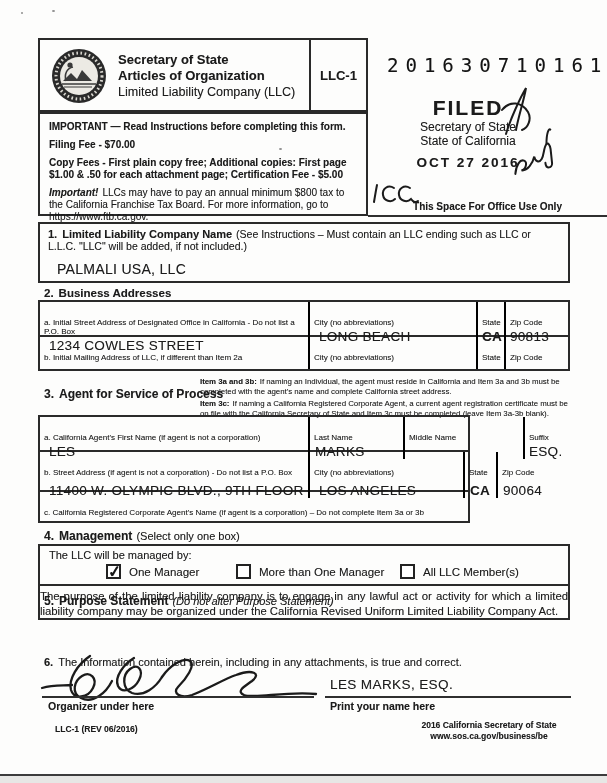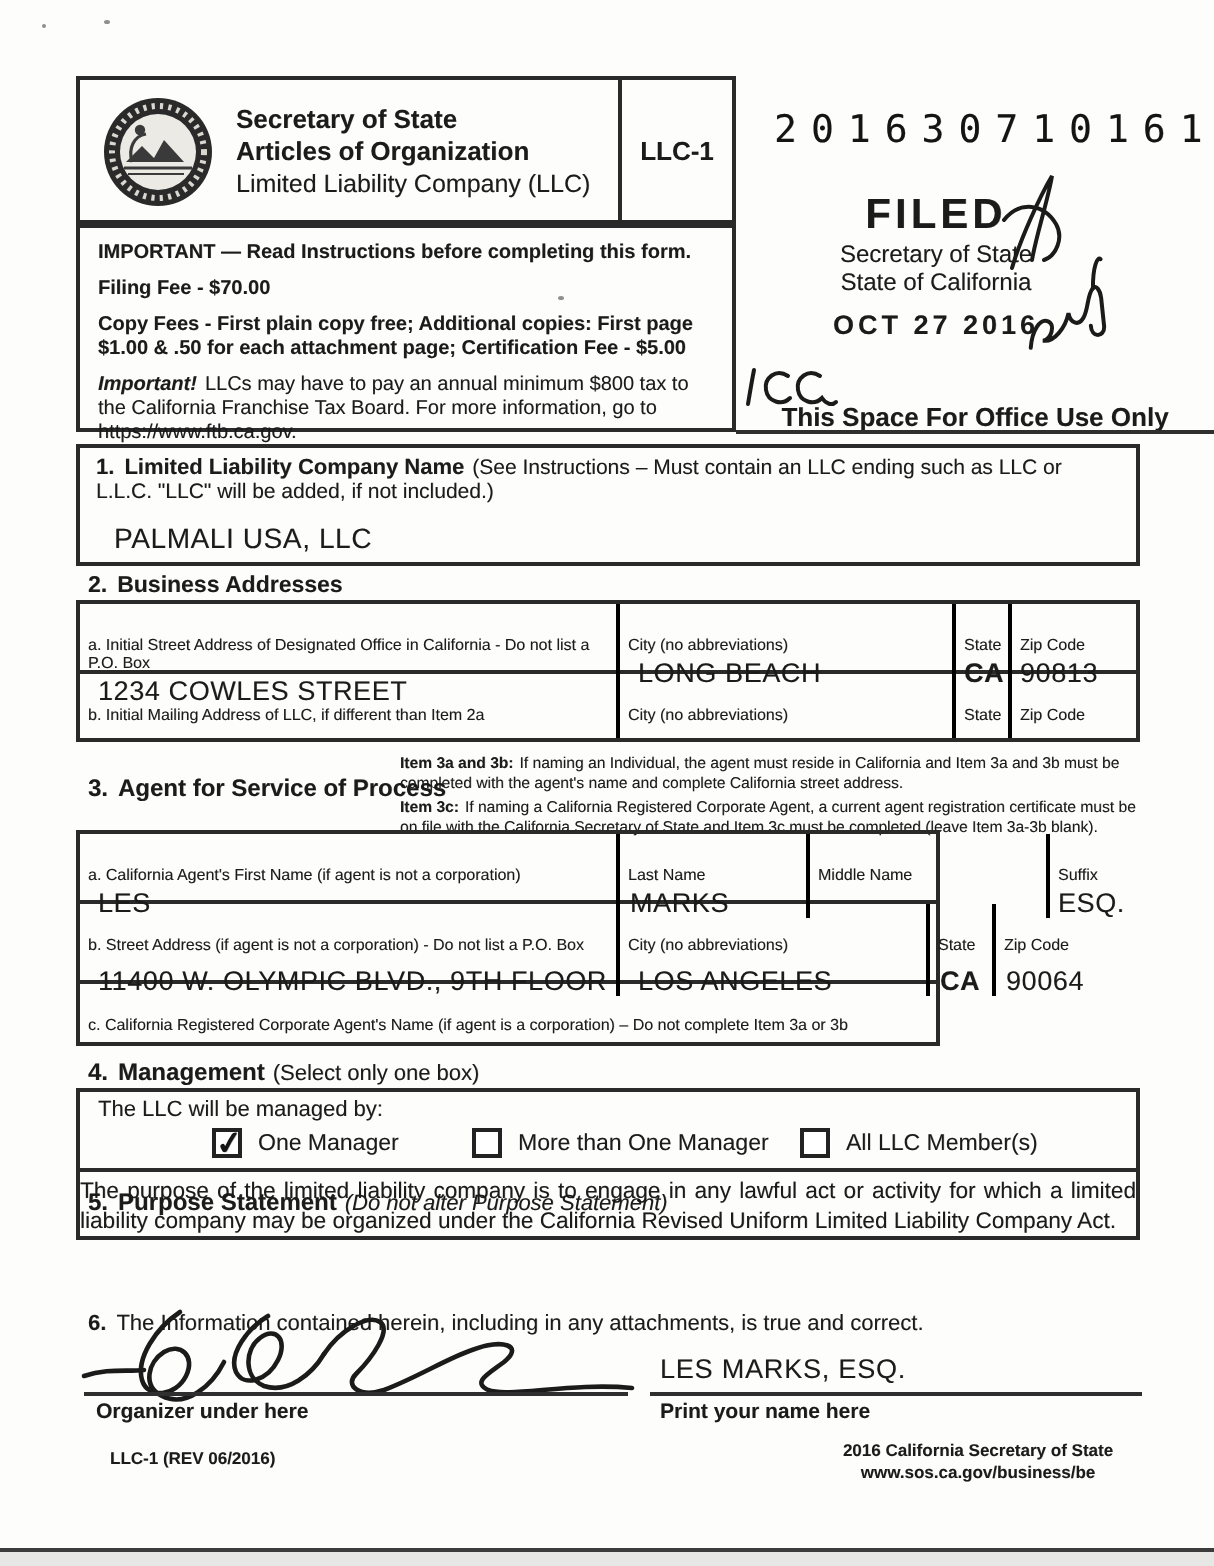--- a/index.html
+++ b/index.html
@@ -23,21 +23,21 @@
     border-left:2px solid #2a2a2a; display:flex; align-items:center; justify-content:center;
     font-weight:bold; font-size:13px;
   }
 
   
   .docnum { font-size:19px; letter-spacing:7px; color:#141414; font-family:"DejaVu Sans Mono", monospace; }
   .filed-block { width:140px; text-align:center; }
   .filed-word { font-weight:bold; font-size:21px; letter-spacing:2px; }
   .filed-line { font-size:12px; line-height:1.2; }
   .filed-date { font-weight:bold; font-size:13.5px; letter-spacing:2px; margin-top:6px; }
-  .office-label { font-weight:bold; font-size:13px; }
+  .office-label { font-weight:bold; font-size:10px; }
 
   
   .instr { font-size:10px; line-height:1.2; }
   .instr p { margin-bottom:6px; font-weight:bold; }
   .instr .tax-lbl { font-weight:bold; font-style:italic; margin-right:4px; }
   .instr .tax-txt { font-weight:normal; }
 
   
   .sec-head { font-size:11.5px; }
   .sec-head .num { font-weight:bold; margin-right:5px; }

